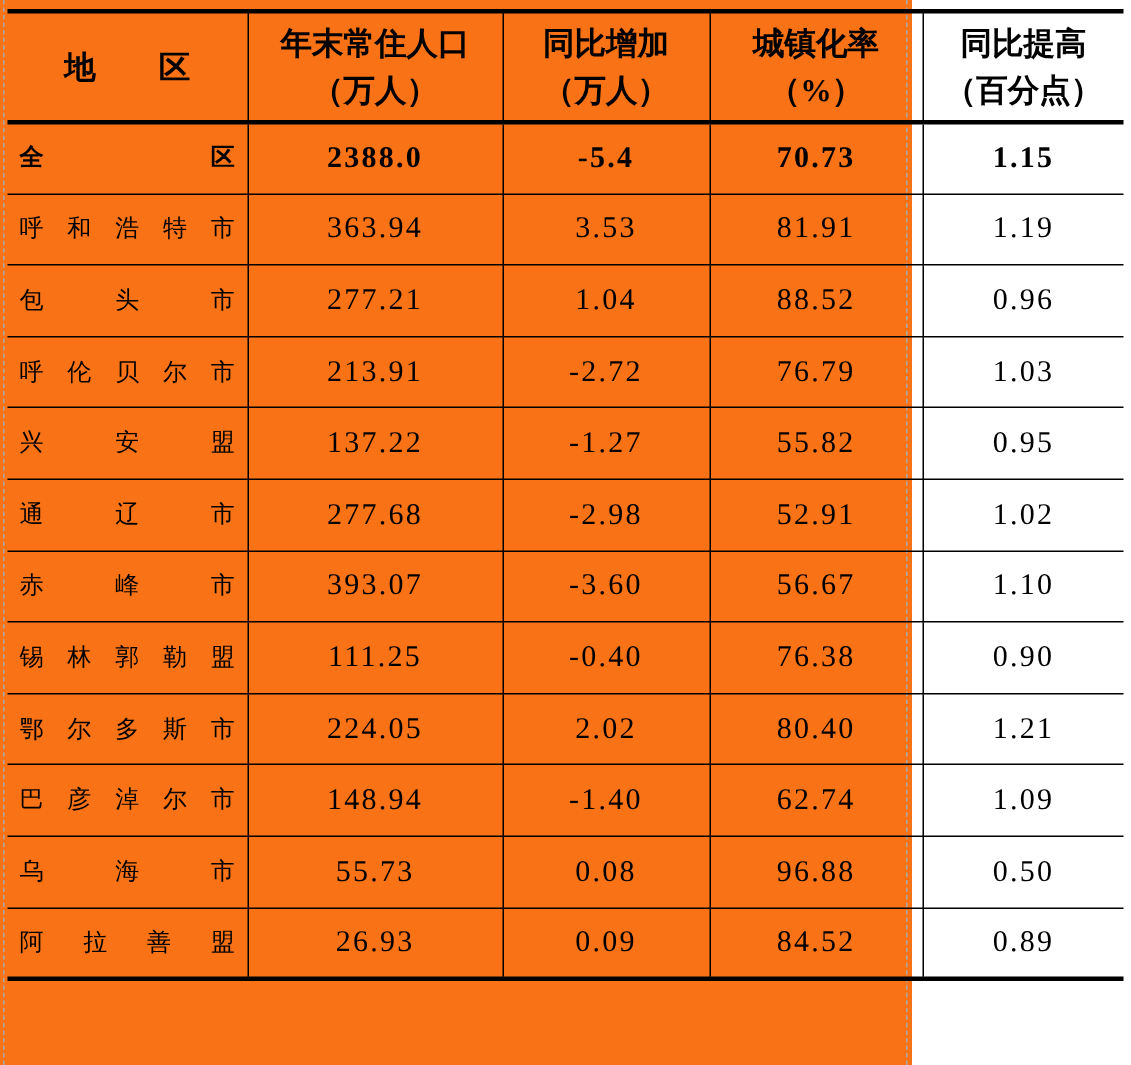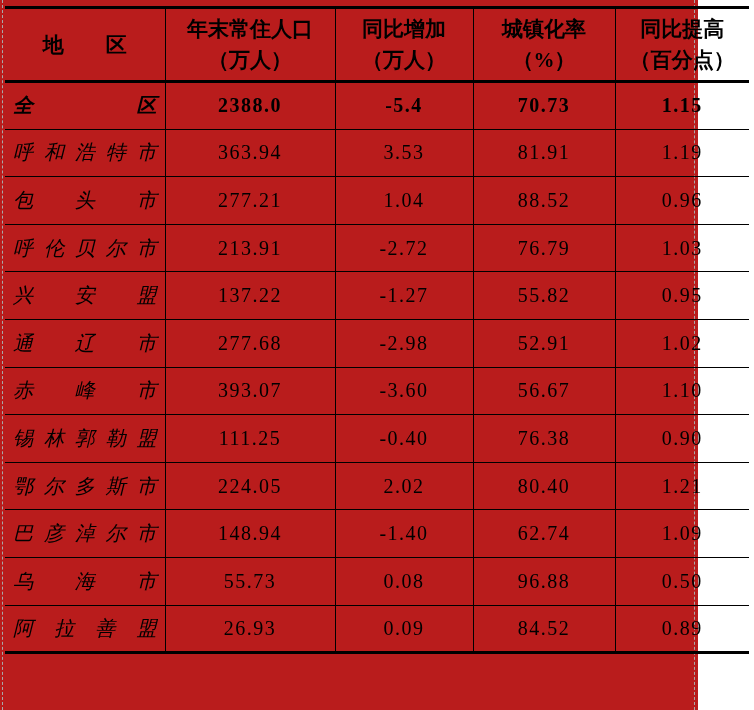--- a/index.html
+++ b/index.html
@@ -6,22 +6,22 @@
   html, body {
     margin: 0; padding: 0;
     width: 754px; height: 710px;
     background: #ffffff;
     font-family: "Liberation Serif", "DejaVu Serif", serif;
     color: #000000;
     overflow: hidden;
   }
   .page {
     position: relative;
-    width: 698px; height: 710px;
-    background: #b91c1c;
+    width: 608px; height: 710px;
+    background: #f97316;
   }
   .page-break-line {
     position: absolute; top: 0; bottom: 0; width: 0;
   }
   .page-break-line.left  { left: 2px;  border-left: 1px dashed #a9a9a9; }
   .page-break-line.right { right: 3px; border-right: 1px dashed #a9a9a9; }
 
   table.stats-table {
     position: absolute;
     left: 5px; top: 6px;
@@ -54,27 +54,26 @@
     font-size: 21px;
   }
   thead th .hline { line-height: 31px; text-align: center; }
 
   tbody tr { height: 47.6px; }
   tbody td {
     font-size: 20px;
     letter-spacing: 1.5px;
   }
   td.region-cell {
-    font-size: 20px;
+    font-size: 16px;
     letter-spacing: 0;
     text-align: justify;
     text-align-last: justify;
     text-justify: inter-character;
     padding: 0 8px;
-    font-style: italic;
   }
   tr.bold-row td { font-weight: bold; }
 </style>
 </head>
 <body>
 
 <div class="page">
   <div class="page-break-line left"></div>
   <div class="page-break-line right"></div>
 

